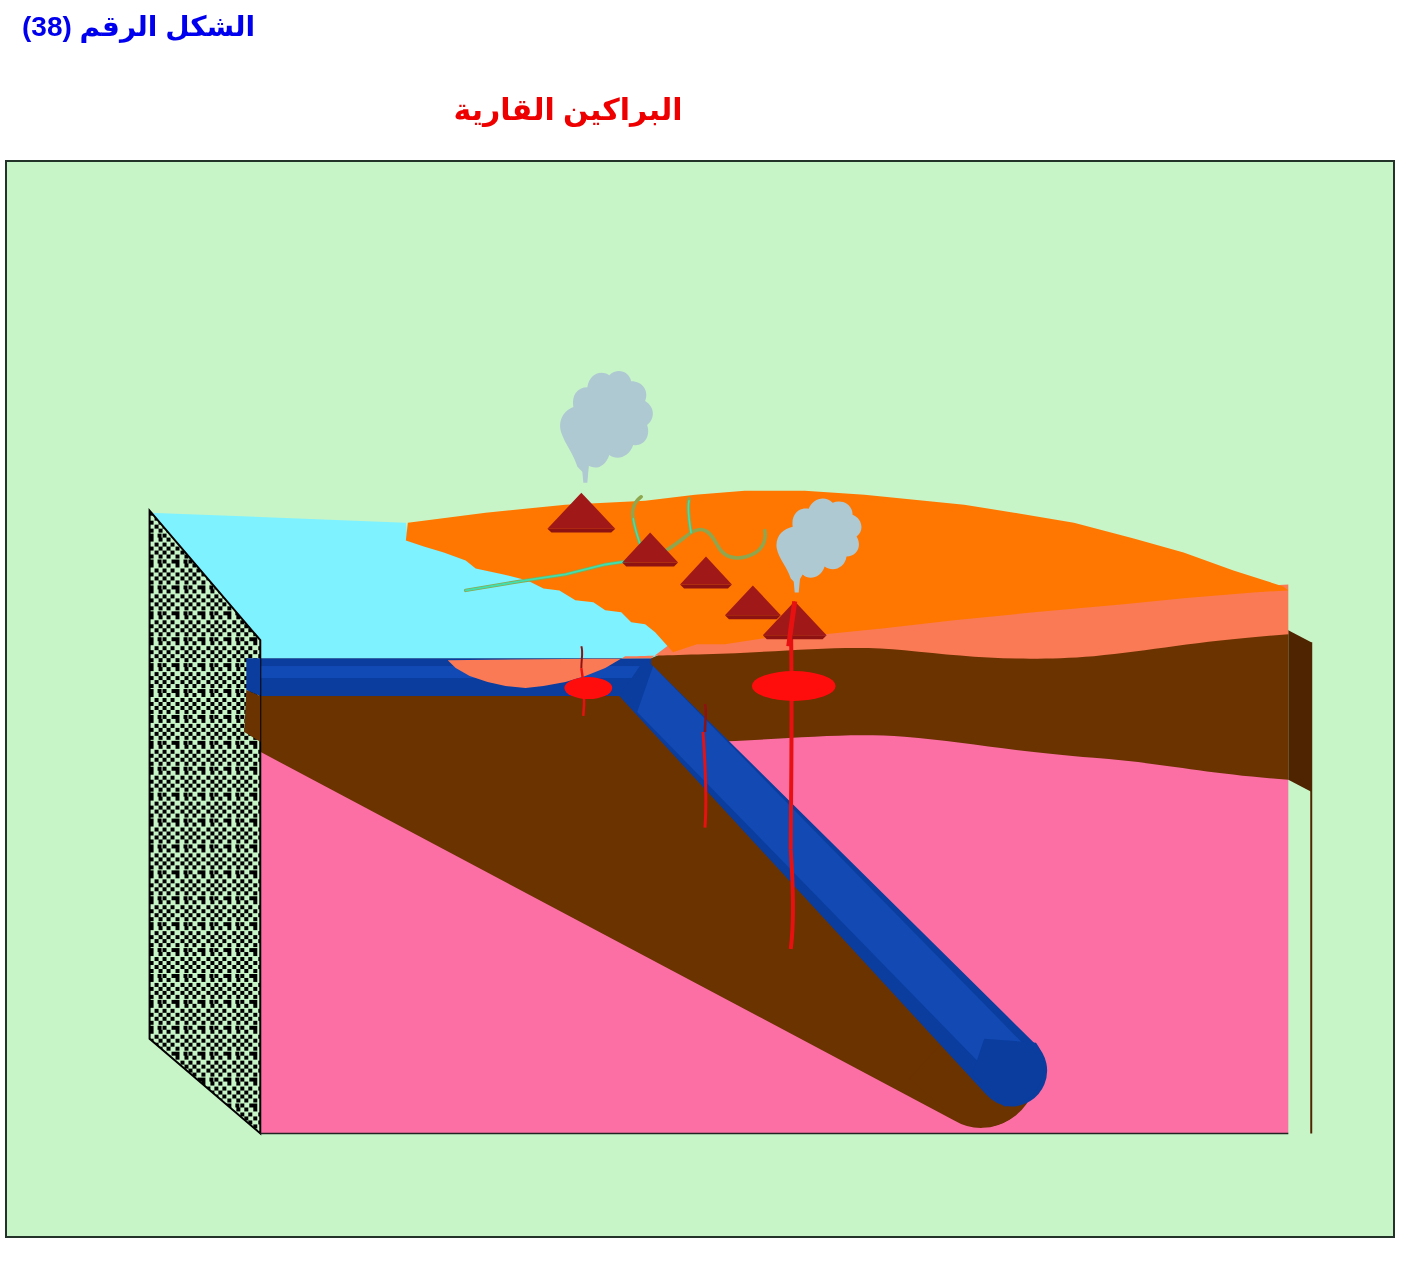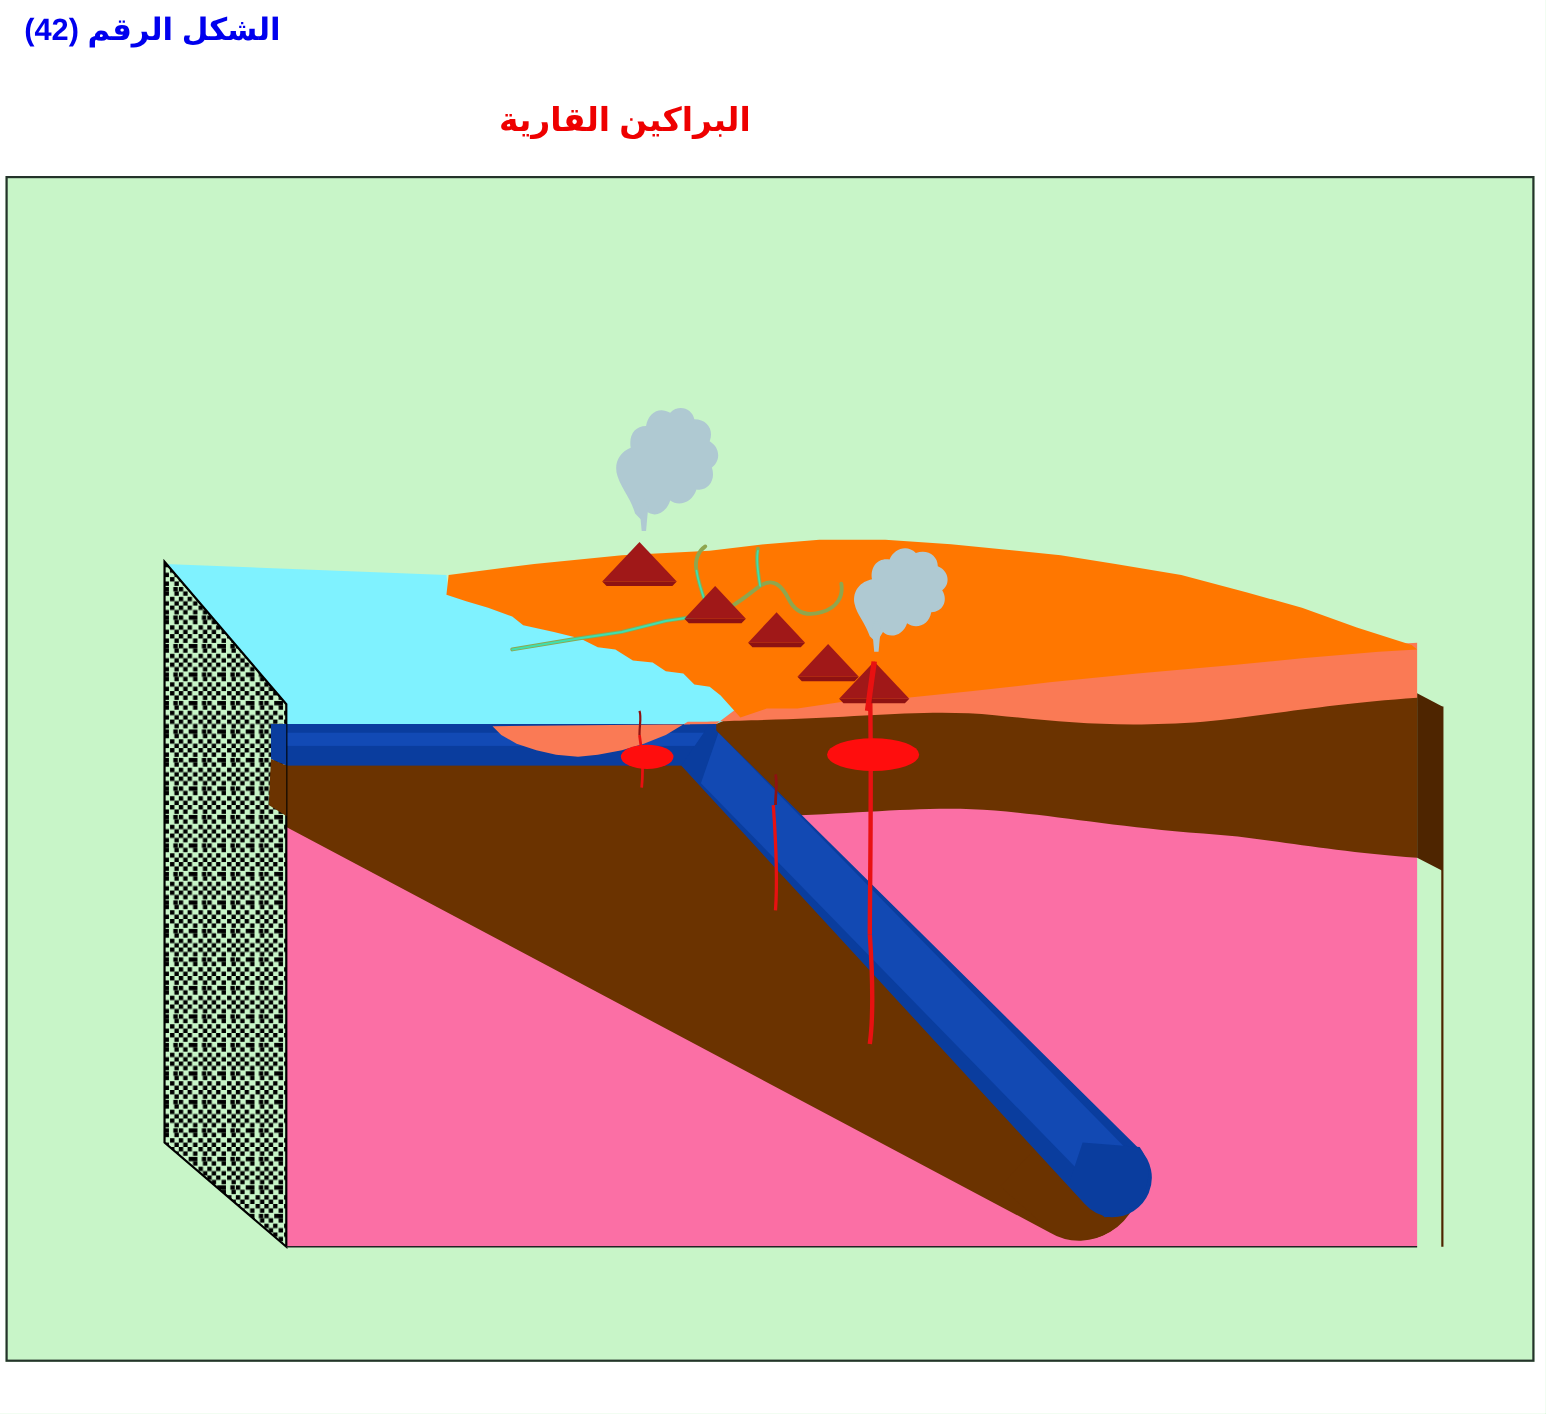--- a/index.html
+++ b/index.html
@@ -23,21 +23,21 @@
     width:1390px;height:1078px;
     background:#C8F5C8;
     border:2px solid #24332a;
     box-sizing:border-box;
   }
   #diagram-svg{display:block;width:100%;height:100%;}
 </style>
 </head>
 <body>
 
-<div id="figure-number">الشكل الرقم (42)</div>
+<div id="figure-number">الشكل الرقم (38)</div>
 <div id="figure-title">البراكين القارية</div>
 
 <div id="diagram-frame">
 <svg id="diagram-svg" viewBox="0 0 1390 1078" preserveAspectRatio="none" xmlns="http://www.w3.org/2000/svg">
 
   <defs>
     <pattern id="hatchPattern" width="26" height="26" patternUnits="userSpaceOnUse">
       <rect width="26" height="26" fill="#C8F5C8"></rect>
       <g fill="#000000">
         <rect x="0" y="0" width="4" height="4"></rect>

